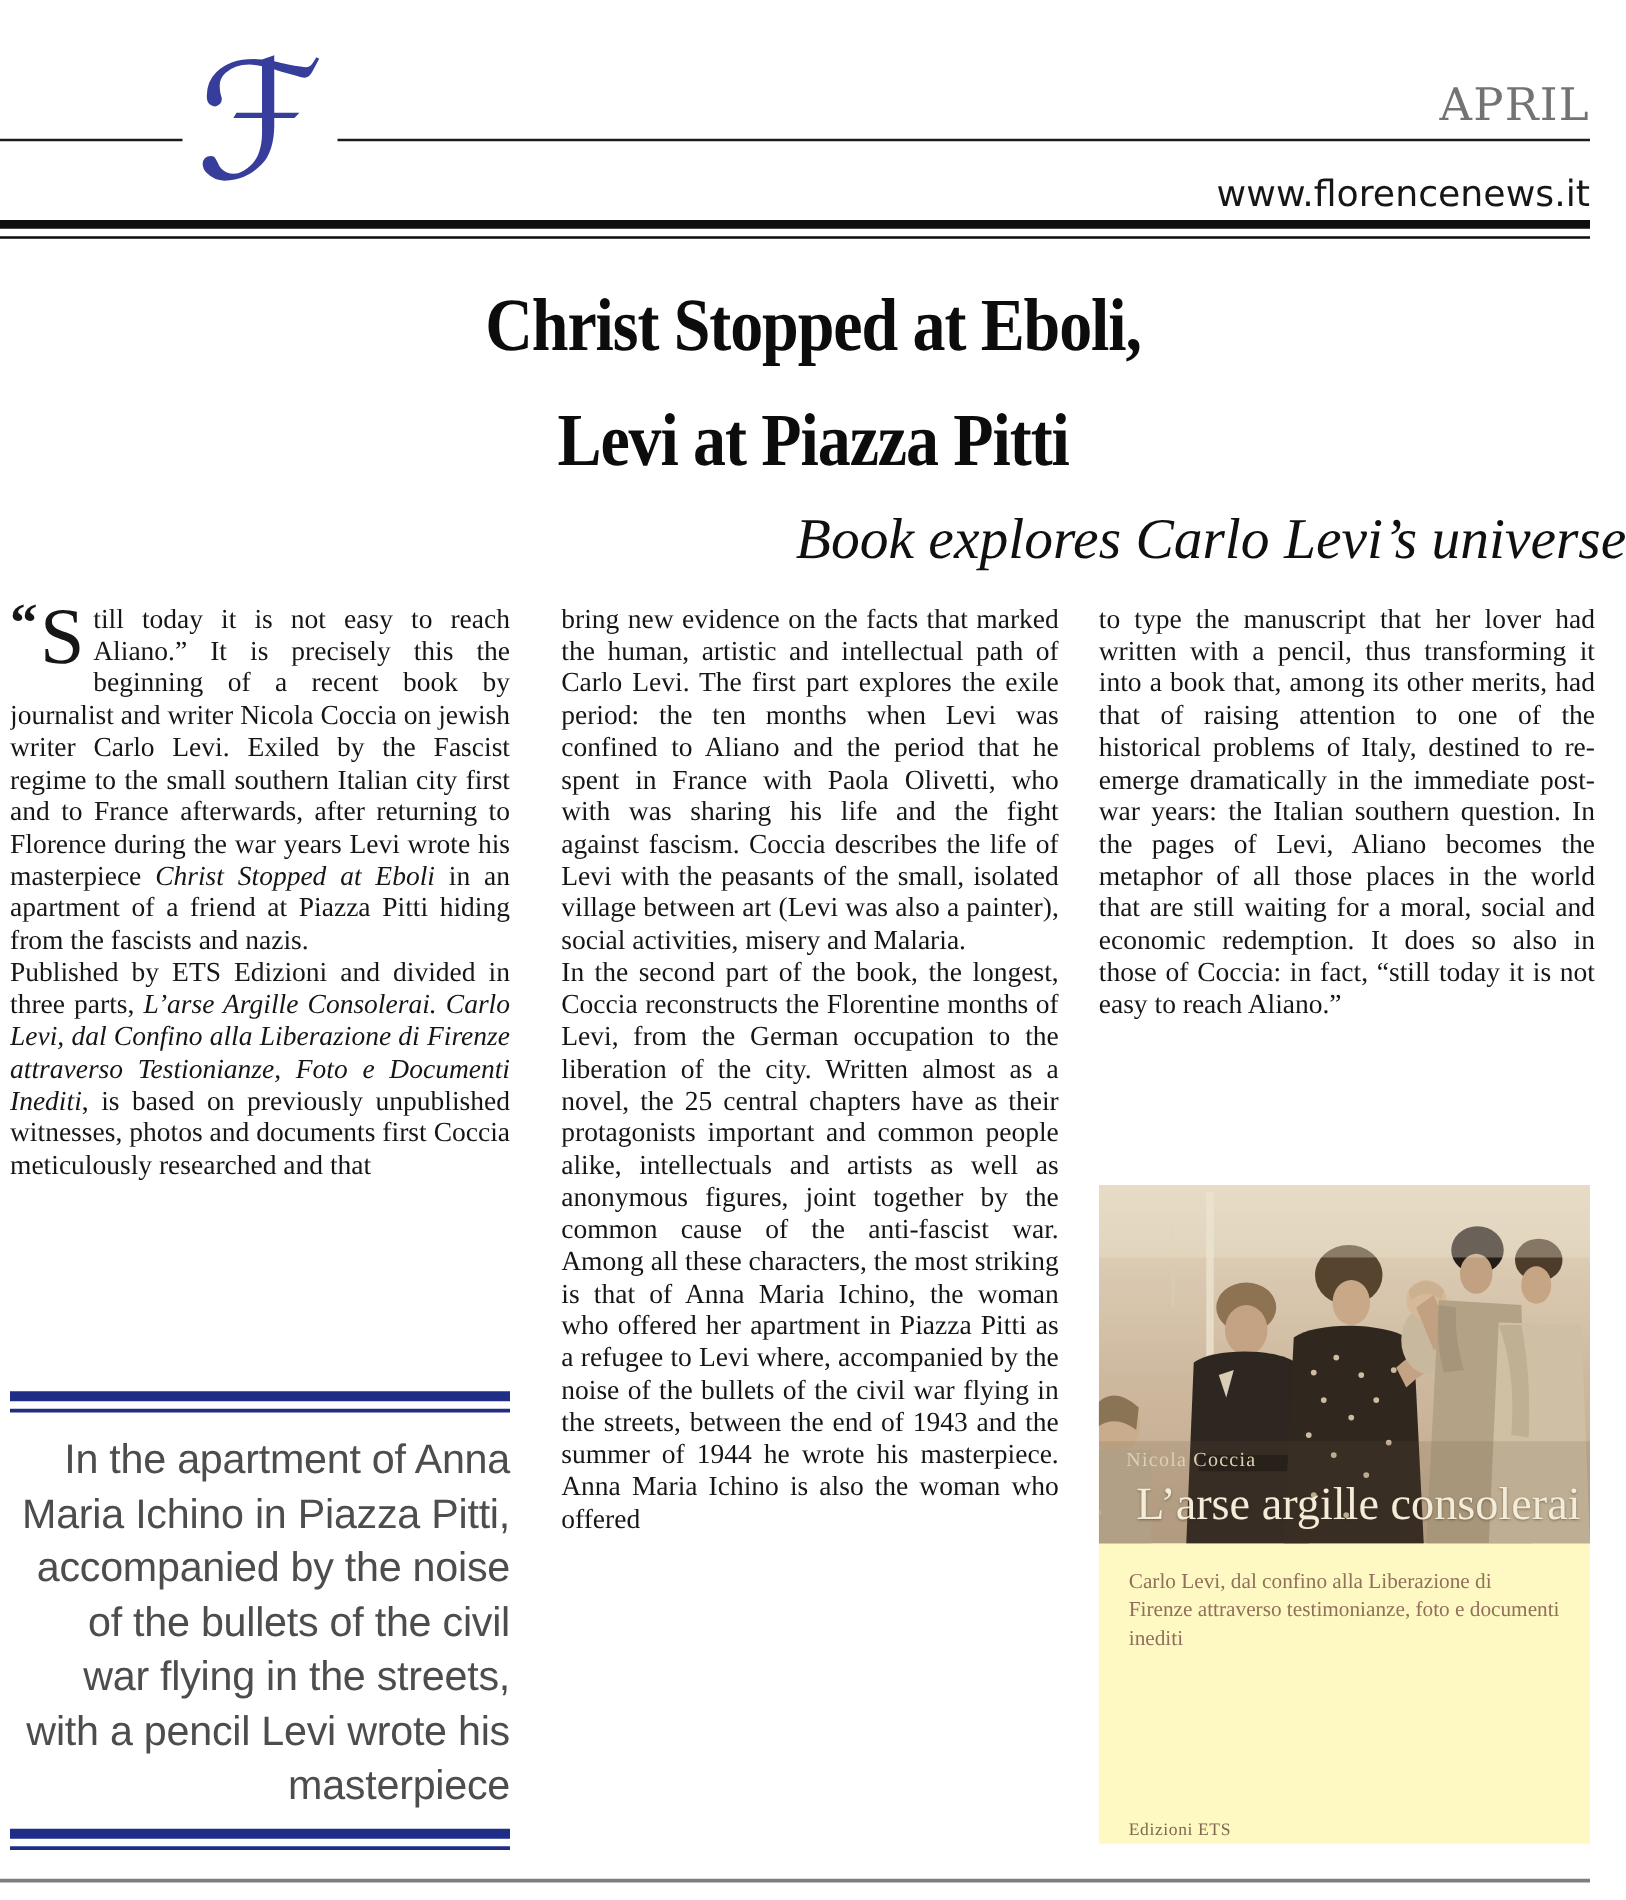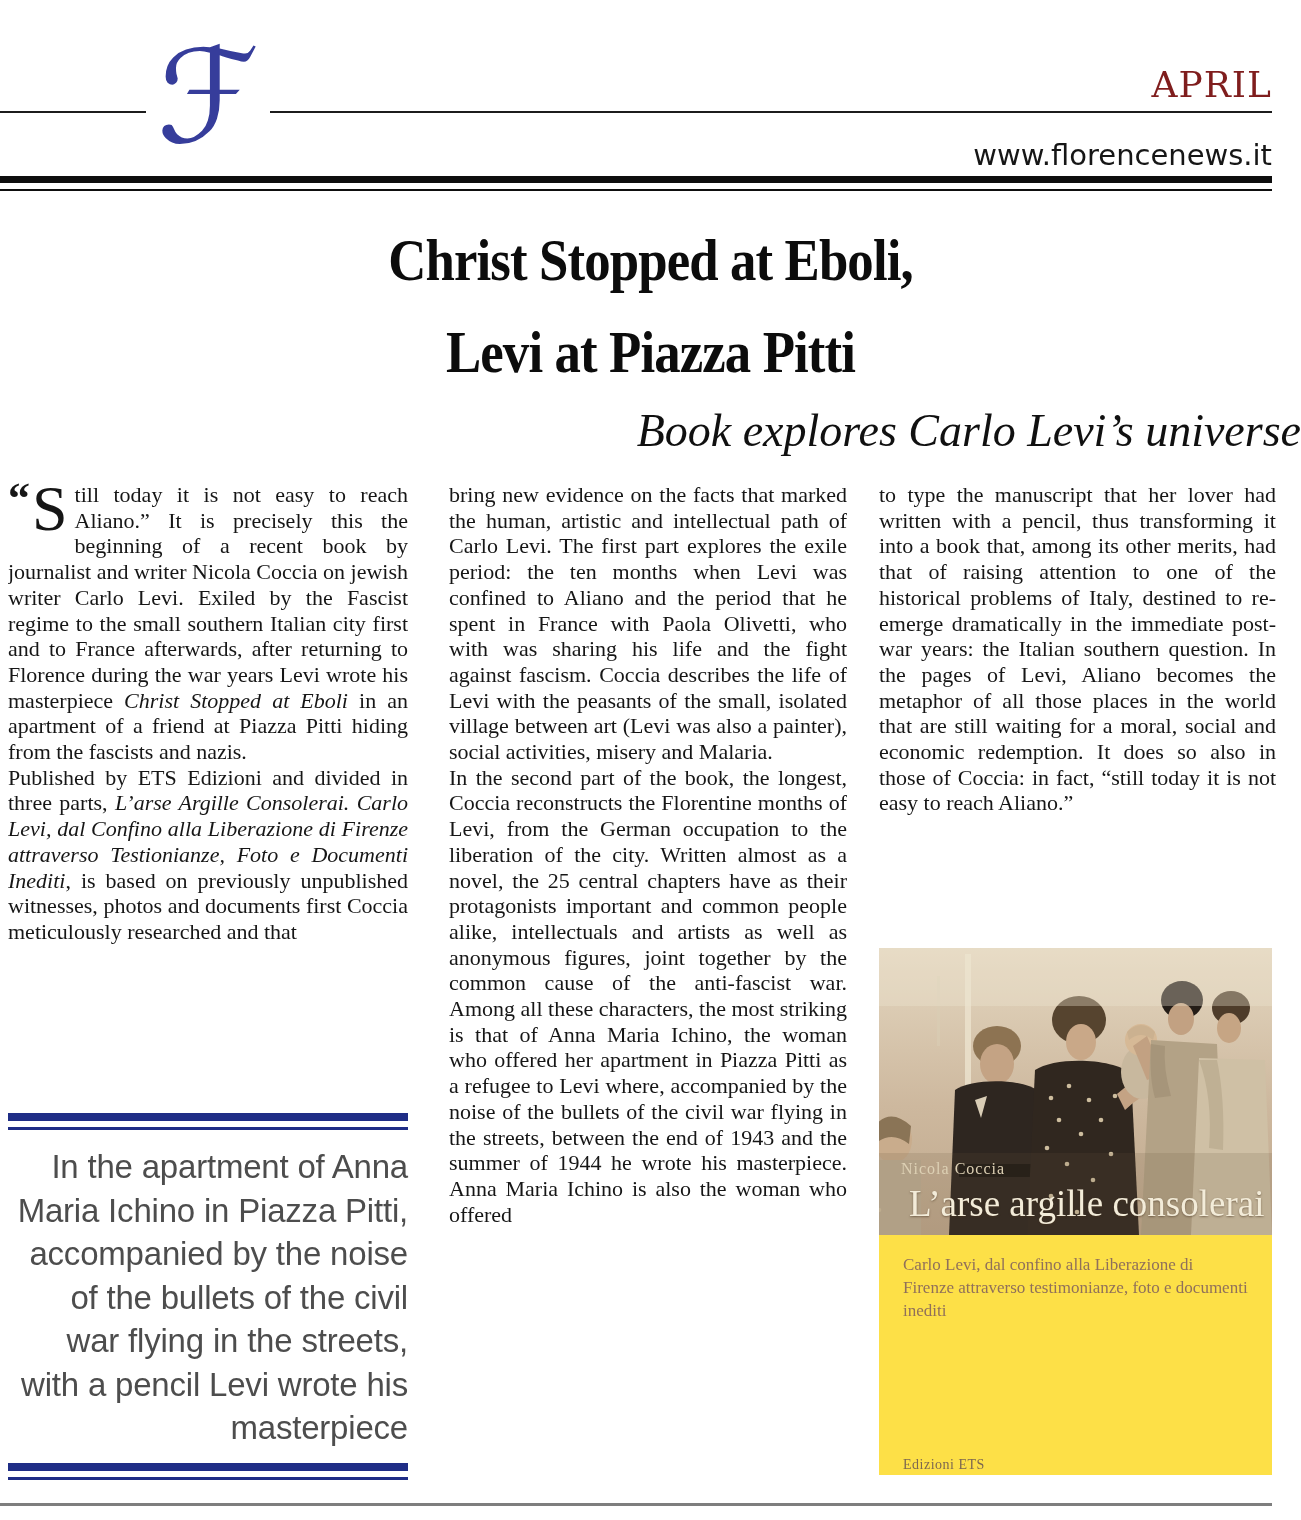--- a/index.html
+++ b/index.html
@@ -6,21 +6,21 @@
   #page{position:relative;width:1301px;height:1520px;background:#ffffff;overflow:hidden;
         font-family:"Liberation Serif",serif;color:#141414;}
 
   
   .head-rule{position:absolute;left:0;top:111px;width:1272px;height:2px;background:#1c1c1c;}
   .logo-box{position:absolute;left:146px;top:22px;width:124px;height:150px;background:#ffffff;
             display:flex;align-items:center;justify-content:center;z-index:2;}
   .logo-glyph{font-family:"DejaVu Sans","DejaVu Serif",serif;font-size:130px;line-height:1;
               color:#363d9b;font-weight:400;}
   .month{position:absolute;right:29px;top:64px;font-family:"DejaVu Serif",serif;
-         font-size:36px;letter-spacing:1px;color:#7f1d1d;text-align:right;}
+         font-size:36px;letter-spacing:1px;color:#737373;text-align:right;}
   .site{position:absolute;right:29px;top:138px;font-family:"DejaVu Sans","Liberation Sans",sans-serif;
         font-size:29px;color:#161616;}
   .double-rule-thick{position:absolute;left:0;top:176px;width:1272px;height:7px;background:#0e0e0e;}
   .double-rule-thin{position:absolute;left:0;top:189px;width:1272px;height:2px;background:#0e0e0e;}
 
   
   .headline{position:absolute;left:0;top:214px;width:1301px;text-align:center;
             font-weight:700;font-size:60px;line-height:92px;color:#0c0c0c;}
   .headline-line{transform:scaleX(0.88);transform-origin:50% 50%;letter-spacing:-1px;}
   .subtitle{position:absolute;left:0;top:404px;width:1301px;text-align:right;
@@ -44,21 +44,21 @@
            color:#4d4d4d;margin:15px 0 13px 2px;text-align:right;letter-spacing:-0.2px;}
 
   
   .cover{position:absolute;left:879px;top:948px;width:393px;height:395px;}
   .cover-photo{position:relative;width:393px;height:287px;overflow:hidden;}
   .cover-photo svg{display:block;}
   .cover-author{position:absolute;left:22px;top:212px;font-size:16px;color:#ddd0b4;
                 letter-spacing:1px;}
   .cover-title{position:absolute;left:30px;top:234px;font-size:37px;
                color:#f3ecd9;text-shadow:0 1px 2px rgba(70,50,30,0.55);white-space:nowrap;}
-  .cover-caption-area{position:relative;width:345px;height:204px;background:#fde047;
+  .cover-caption-area{position:relative;width:345px;height:204px;background:#fef9c3;
                       padding:18px 24px;}
   .cover-caption{font-size:17px;line-height:23px;color:#90705a;text-align:left;}
   .cover-publisher{position:absolute;left:24px;bottom:2px;font-size:14px;color:#7d6850;
                    letter-spacing:0.5px;}
 
   
   .bottom-rule{position:absolute;left:0;top:1503px;width:1272px;height:3px;background:#7e7e7e;}
 </style>
 </head>
 <body>

